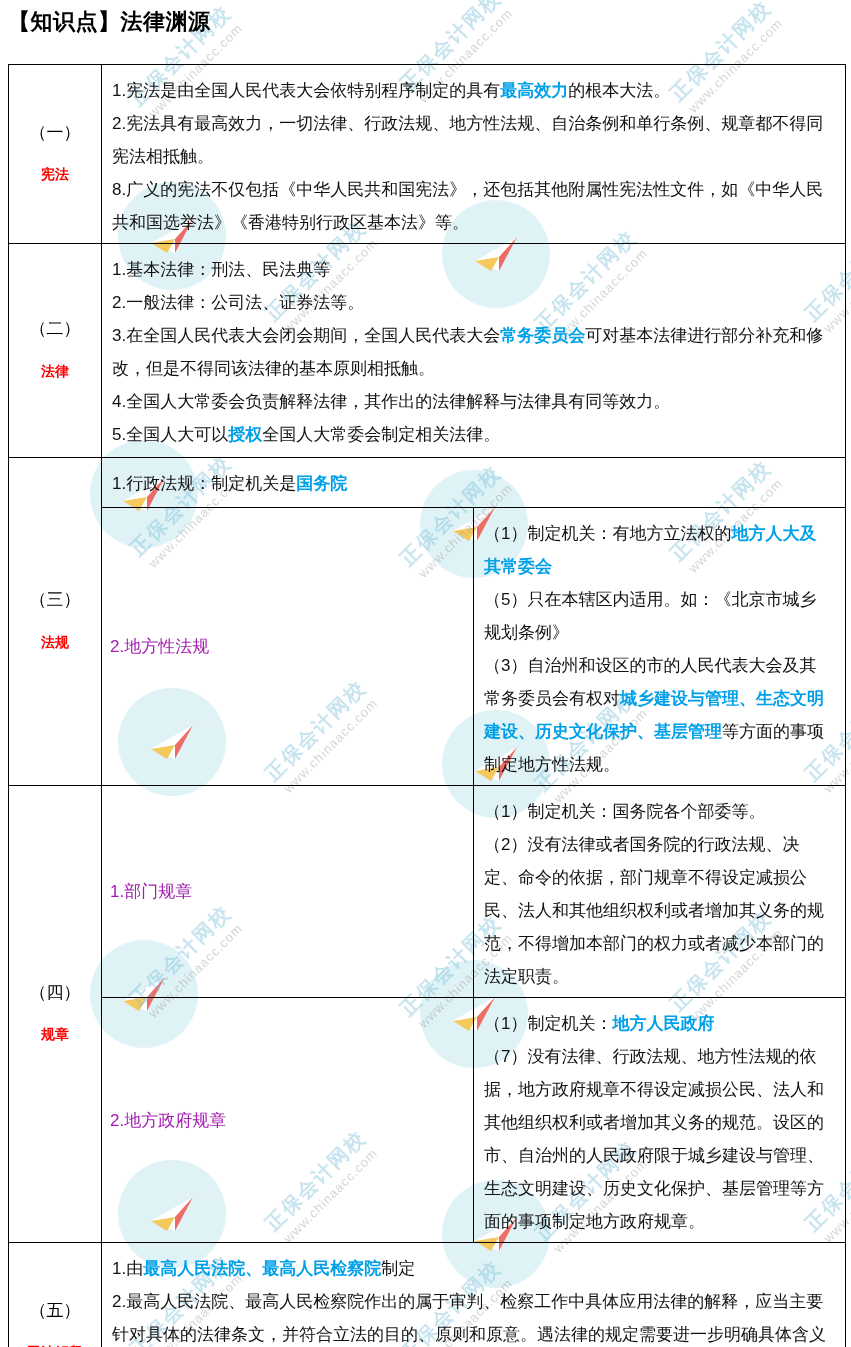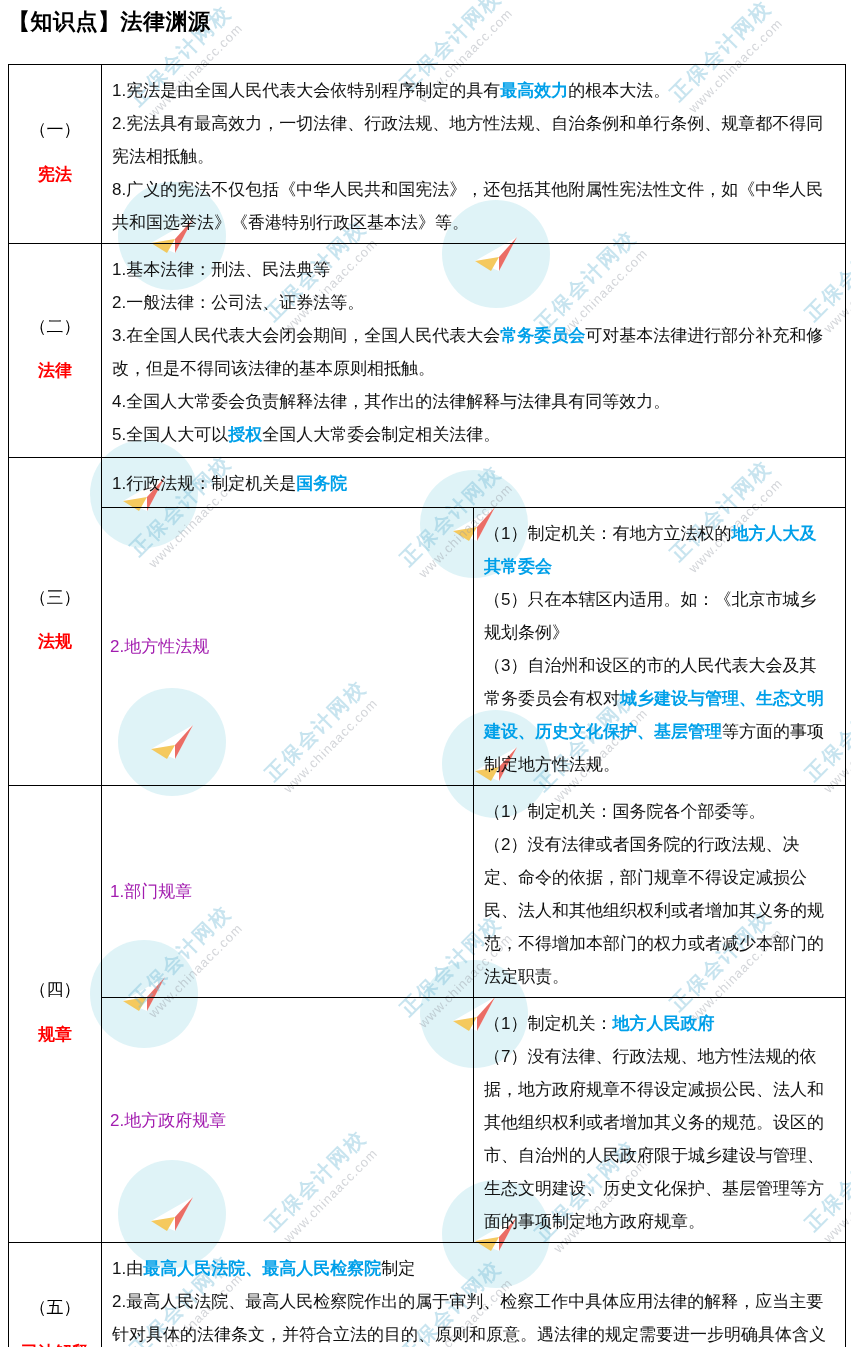--- a/index.html
+++ b/index.html
@@ -26,21 +26,21 @@
     table-layout:fixed;
     width:838px;
     margin:27px 5px 0 8px;
     border:1px solid #000;
     border-bottom:3px solid #000;
     background:transparent;
   }
   .law-table td{border:1px solid #000;background:transparent;}
   .label-cell{width:88px;text-align:center;vertical-align:middle;padding:4px 2px;}
   .label-idx{font-size:17px;color:#000;line-height:1.5;}
-  .label-law{font-size:17px;color:#ff0000;font-weight:bold;line-height:1.9;margin-top:16px;}
+  .label-law{font-size:14px;color:#ff0000;font-weight:bold;line-height:1.9;margin-top:16px;}
   .sub-label-cell{width:146px;vertical-align:middle;padding:4px 8px;font-size:17px;color:#a21caf;}
   .content-cell{vertical-align:top;padding:9px 12px 4px 10px;font-size:17px;color:#111;}
   .content-cell p{margin:0;line-height:33px;}
   .hl{color:#00a0e9;font-weight:bold;}
 </style>
 </head>
 <body>
 
 <div class="page">
   <div class="wm-layer" id="wm-layer">

